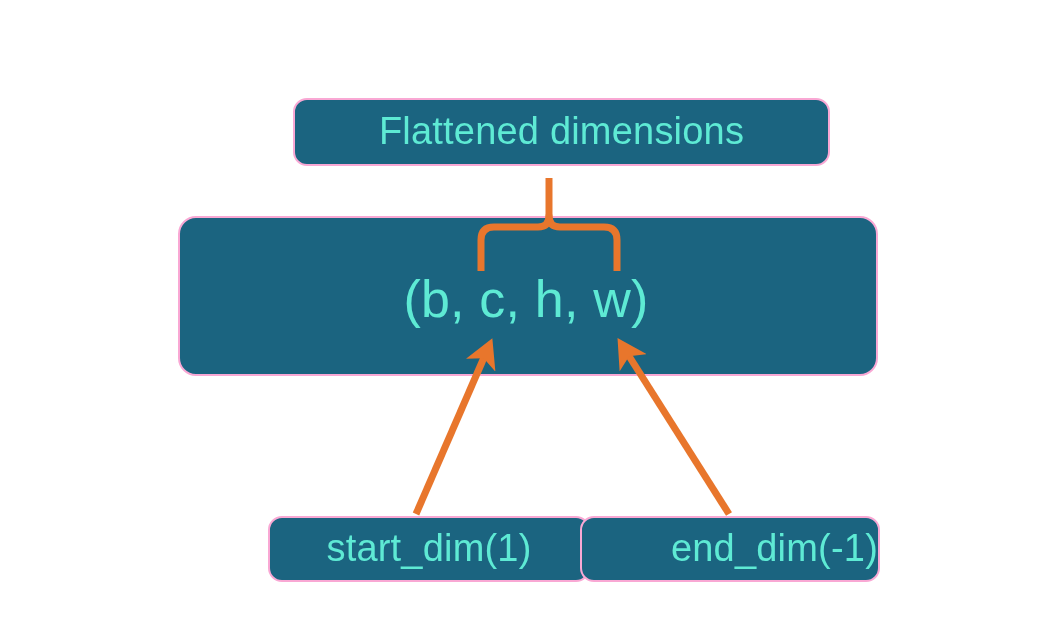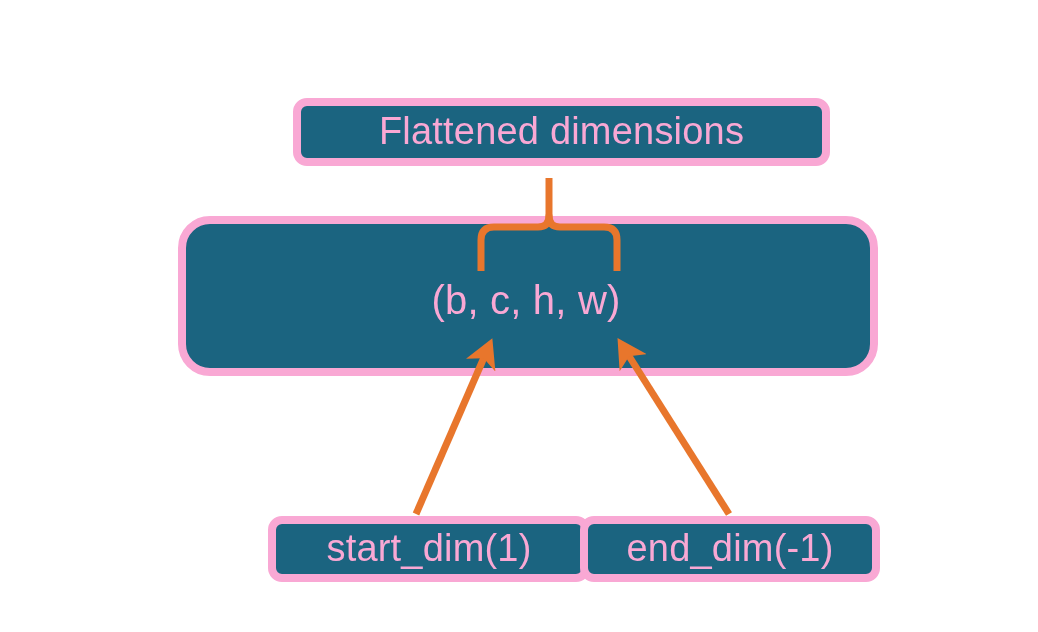--- a/index.html
+++ b/index.html
@@ -20,23 +20,23 @@
     left: 0;
     top: 0;
     width: 1038px;
     height: 632px;
   }
 
   .node {
     position: absolute;
     box-sizing: border-box;
     background: #1b6480;
-    border: 8px solid #f9a8d4;
+    border: 2px solid #f9a8d4;
     border-radius: 16px;
-    color: #f9a8d4;
+    color: #5eead4;
     display: flex;
     align-items: center;
     justify-content: center;
     text-align: center;
     line-height: 1.1;
     white-space: nowrap;
     letter-spacing: 0.2px;
     z-index: 2;
   }
 
@@ -49,22 +49,22 @@
     font-size: 38px;
     border-radius: 14px;
   }
 
   
   #node-tuple {
     left: 178px;
     top: 216px;
     width: 700px;
     height: 160px;
-    font-size: 40px;
-    border-radius: 32px;
+    font-size: 52px;
+    border-radius: 18px;
     justify-content: center;
   }
   #node-tuple .tuple-text {
     display: block;
     transform: translate(-2px, 4px);
   }
 
   
   #node-start-dim {
     left: 268px;
@@ -74,20 +74,21 @@
     font-size: 38px;
     border-radius: 14px;
   }
   #node-end-dim {
     left: 580px;
     top: 516px;
     width: 300px;
     height: 66px;
     font-size: 38px;
     border-radius: 14px;
+    justify-content: flex-end;
   }
 
   #connectors {
     position: absolute;
     left: 0;
     top: 0;
     width: 1038px;
     height: 632px;
     z-index: 3;
     pointer-events: none;

